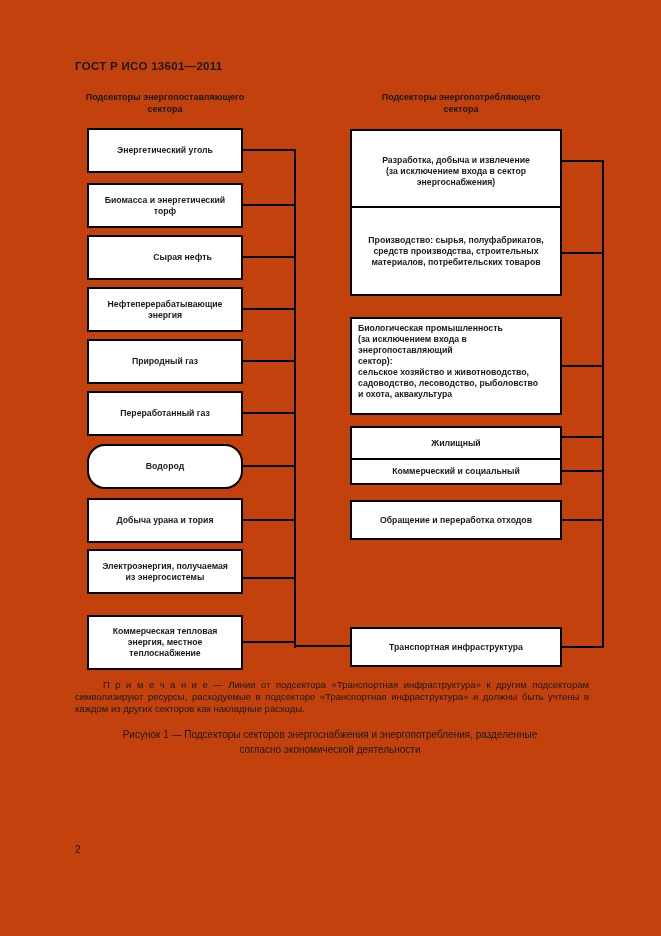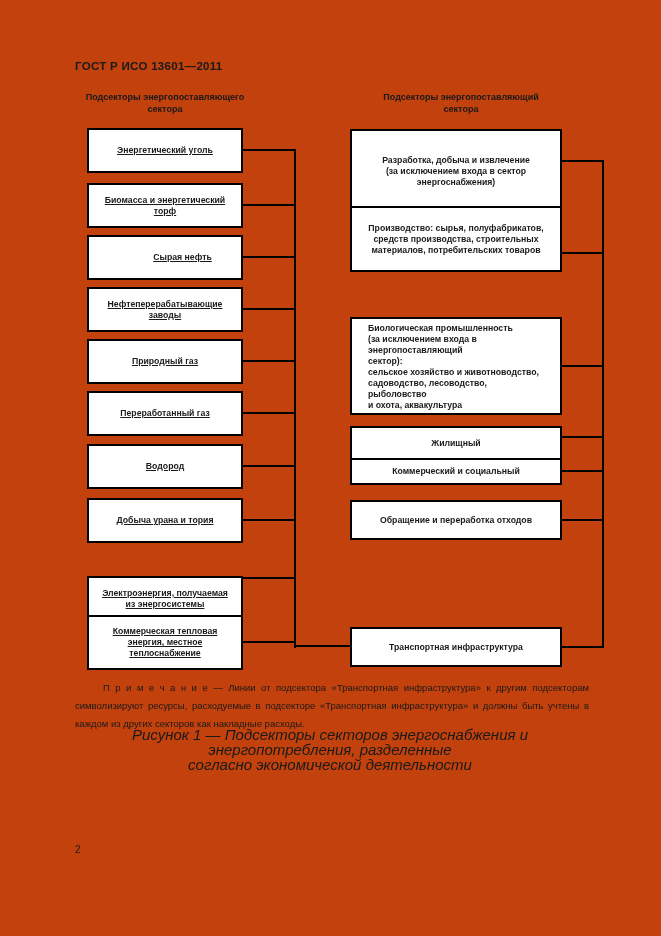--- a/index.html
+++ b/index.html
@@ -19,78 +19,77 @@
   }
   .col-title.left{left:55px;width:220px;}
   .col-title.right{left:346px;width:230px;}
   .box{
     position:absolute;border:2px solid #000;background:#fff;
     display:flex;align-items:center;justify-content:center;
     box-sizing:border-box;padding:2px 5px;
     font-size:8.7px;font-weight:bold;text-align:center;
     line-height:11px;white-space:pre-line;
   }
-  .lbox{left:87px;width:156px;text-decoration:underline;}
+  .lbox{left:87px;width:156px;}
   .rbox{left:350px;width:212px;}
   .lb0{top:128px;height:45px;}
   .lb1{top:183px;height:45px;}
   .lb2{top:235px;height:45px;padding-left:40px;}
   .lb3{top:287px;height:45px;}
   .lb4{top:339px;height:45px;}
   .lb5{top:391px;height:45px;}
-  .lb6{top:444px;height:45px;}
+  .lb6{top:444px;height:45px;border-radius:18px;}
   .lb7{top:498px;height:45px;}
-  .lb8{top:576px;height:45px;}
+  .lb8{top:549px;height:45px;}
   .lb9{top:615px;height:55px;}
   .rb0{top:129px;height:84px;}
-  .rb1{top:206px;height:66px;}
-  .rb2{top:317px;height:98px;text-align:left;justify-content:flex-start;padding:4px 16px;align-items:flex-start;}
+  .rb1{top:206px;height:90px;}
+  .rb2{top:317px;height:98px;text-align:left;justify-content:flex-start;padding:4px 6px;align-items:flex-start;}
   .rb3{top:426px;height:34px;}
   .rb4{top:458px;height:27px;}
   .rb5{top:500px;height:40px;}
   .rb6{top:627px;height:40px;}
   .line{position:absolute;background:#000;}
   .stub-l{left:243px;width:53px;height:2px;}
   .stub-r{left:562px;width:42px;height:2px;}
   .trunk-l{left:294px;top:149px;width:2px;height:499px;}
   .trunk-r{left:602px;top:160px;width:2px;height:488px;}
   .bottom-l{left:294px;top:645px;width:56px;height:2px;}
   .note{
     position:absolute;left:75px;top:679px;width:514px;
-    font-size:9.5px;line-height:18px;text-align:justify;
+    font-size:9.5px;line-height:12px;text-align:justify;
     text-indent:28px;
   }
   .caption{
     position:absolute;left:80px;top:727px;width:500px;
-    font-size:15px;line-height:15px;text-align:center;
+    font-size:10px;line-height:15px;text-align:center;
     white-space:pre-line;
-    font-style:italic;
   }
   .page-number{
     position:absolute;left:75px;top:844px;font-size:10px;
   }
 </style>
 </head>
 <body>
 
 <div class="page">
 
   <div class="doc-header">ГОСТ Р ИСО 13601—2011</div>
 
   <div class="col-title left">Подсекторы энергопоставляющего
 сектора</div>
-  <div class="col-title right">Подсекторы энергопоставляющий
+  <div class="col-title right">Подсекторы энергопотребляющего
 сектора</div>
 
   <div class="box lbox lb0">Энергетический уголь</div>
   <div class="box lbox lb1">Биомасса и энергетический
 торф</div>
   <div class="box lbox lb2">Сырая нефть</div>
   <div class="box lbox lb3">Нефтеперерабатывающие
-заводы</div>
+энергия</div>
   <div class="box lbox lb4">Природный газ</div>
   <div class="box lbox lb5">Переработанный газ</div>
   <div class="box lbox lb6">Водород</div>
   <div class="box lbox lb7">Добыча урана и тория</div>
   <div class="box lbox lb8">Электроэнергия, получаемая
 из энергосистемы</div>
   <div class="box lbox lb9">Коммерческая тепловая
 энергия, местное
 теплоснабжение</div>
 

